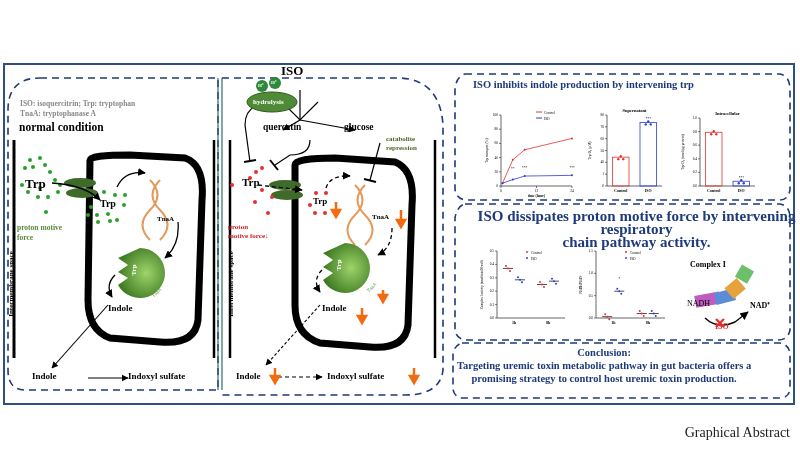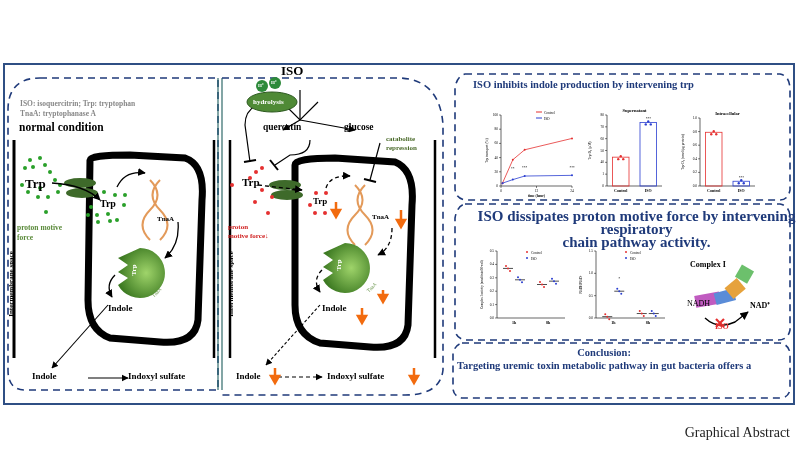--- a/index.html
+++ b/index.html
@@ -213,20 +213,21 @@
   <div>chain pathway activity.</div>
 </div>
 <div class="abs" style="left:690px;top:260px;font-size:8px;font-weight:bold">Complex I</div>
 <div class="abs" style="left:687px;top:299px;font-size:8px;font-weight:normal">NADH</div>
 <div class="abs" style="left:750px;top:299px;font-size:8px;font-weight:bold">NAD⁺</div>
 <div class="abs" style="left:715px;top:322px;font-size:8px;font-weight:bold;color:#e53030">ISO</div>
 
 <div class="panel-title" style="left:457px;top:346px;font-size:10.5px;line-height:13px">
   <div>Conclusion:</div>
   <div>Targeting uremic toxin metabolic pathway in gut bacteria offers a</div>
+  <div>promising strategy to control host uremic toxin production.</div>
 </div>
 
 <div class="footer">Graphical Abstract</div>
 
 <svg id="charts" class="abs" style="left:0;top:0" width="800" height="450">
     <line x1="501" y1="115" x2="501" y2="186" stroke="#000" stroke-width="0.6"></line>
     <line x1="501" y1="186" x2="572" y2="186" stroke="#000" stroke-width="0.6"></line>
     <line x1="499" y1="186" x2="501" y2="186" stroke="#000" stroke-width="0.5"></line>
     <text x="498" y="187" font-size="3.5" text-anchor="end" font-family="Liberation Serif, serif">0</text>
     <line x1="499" y1="171.8" x2="501" y2="171.8" stroke="#000" stroke-width="0.5"></line>

